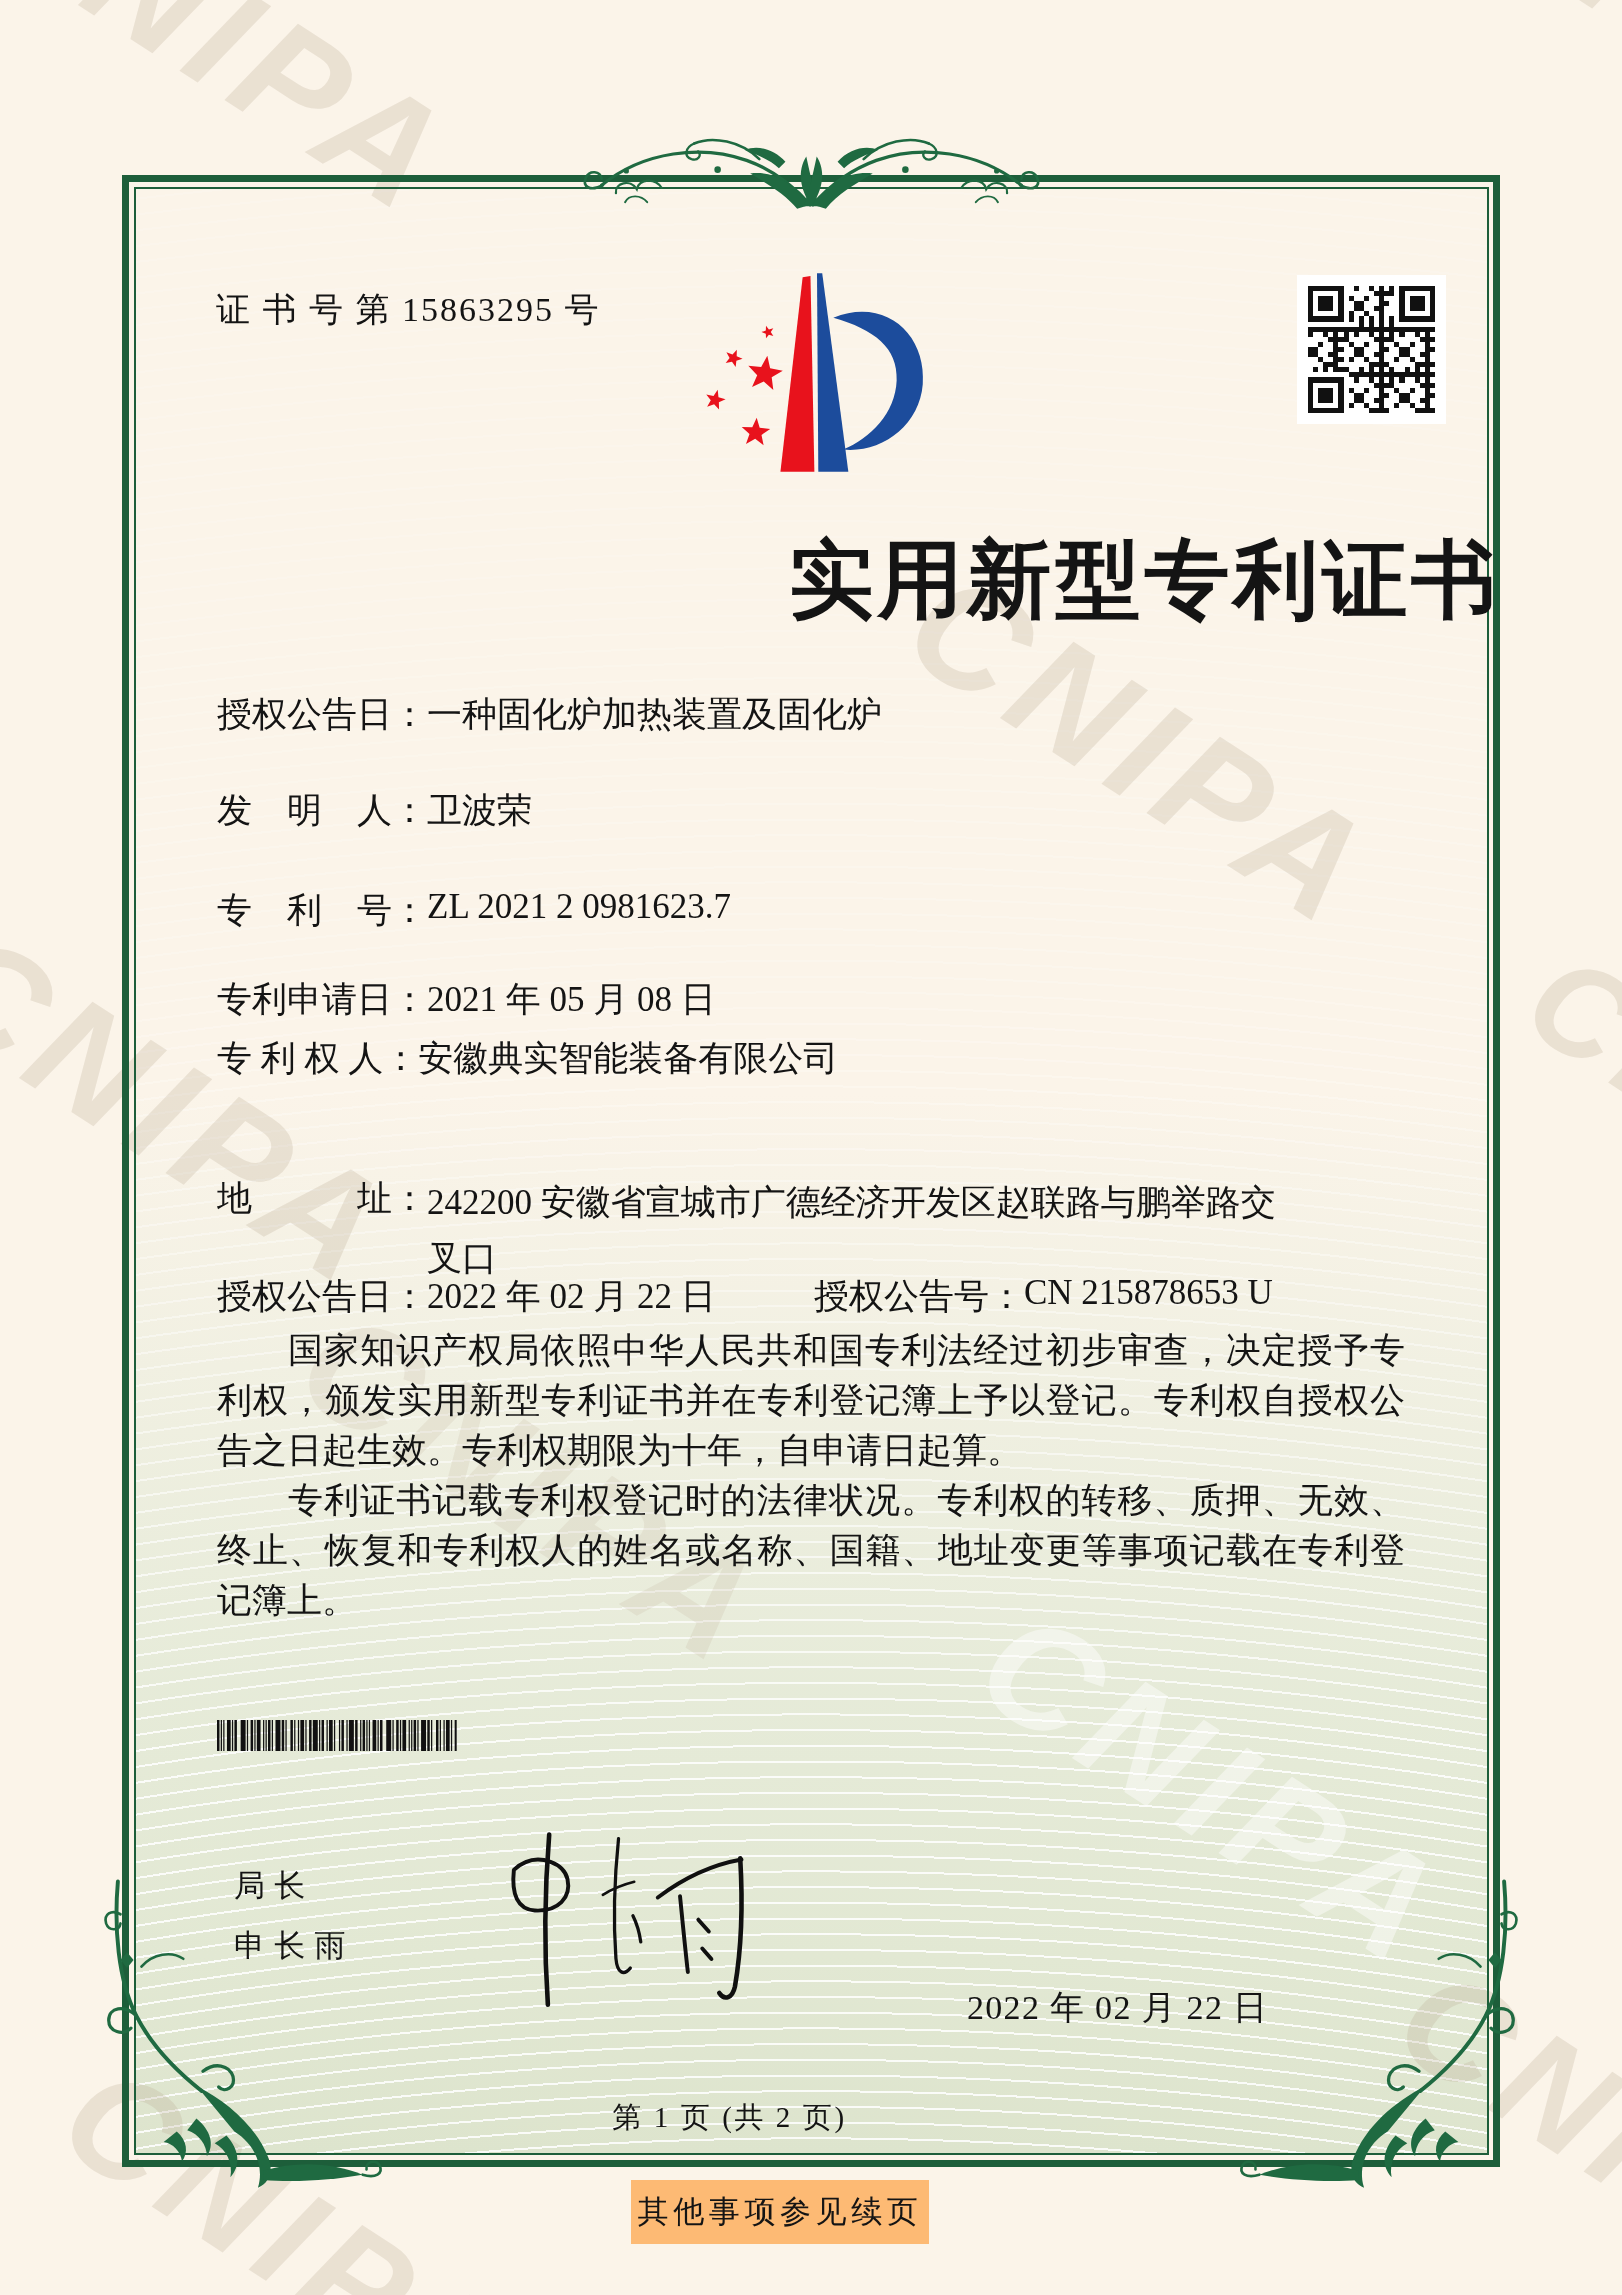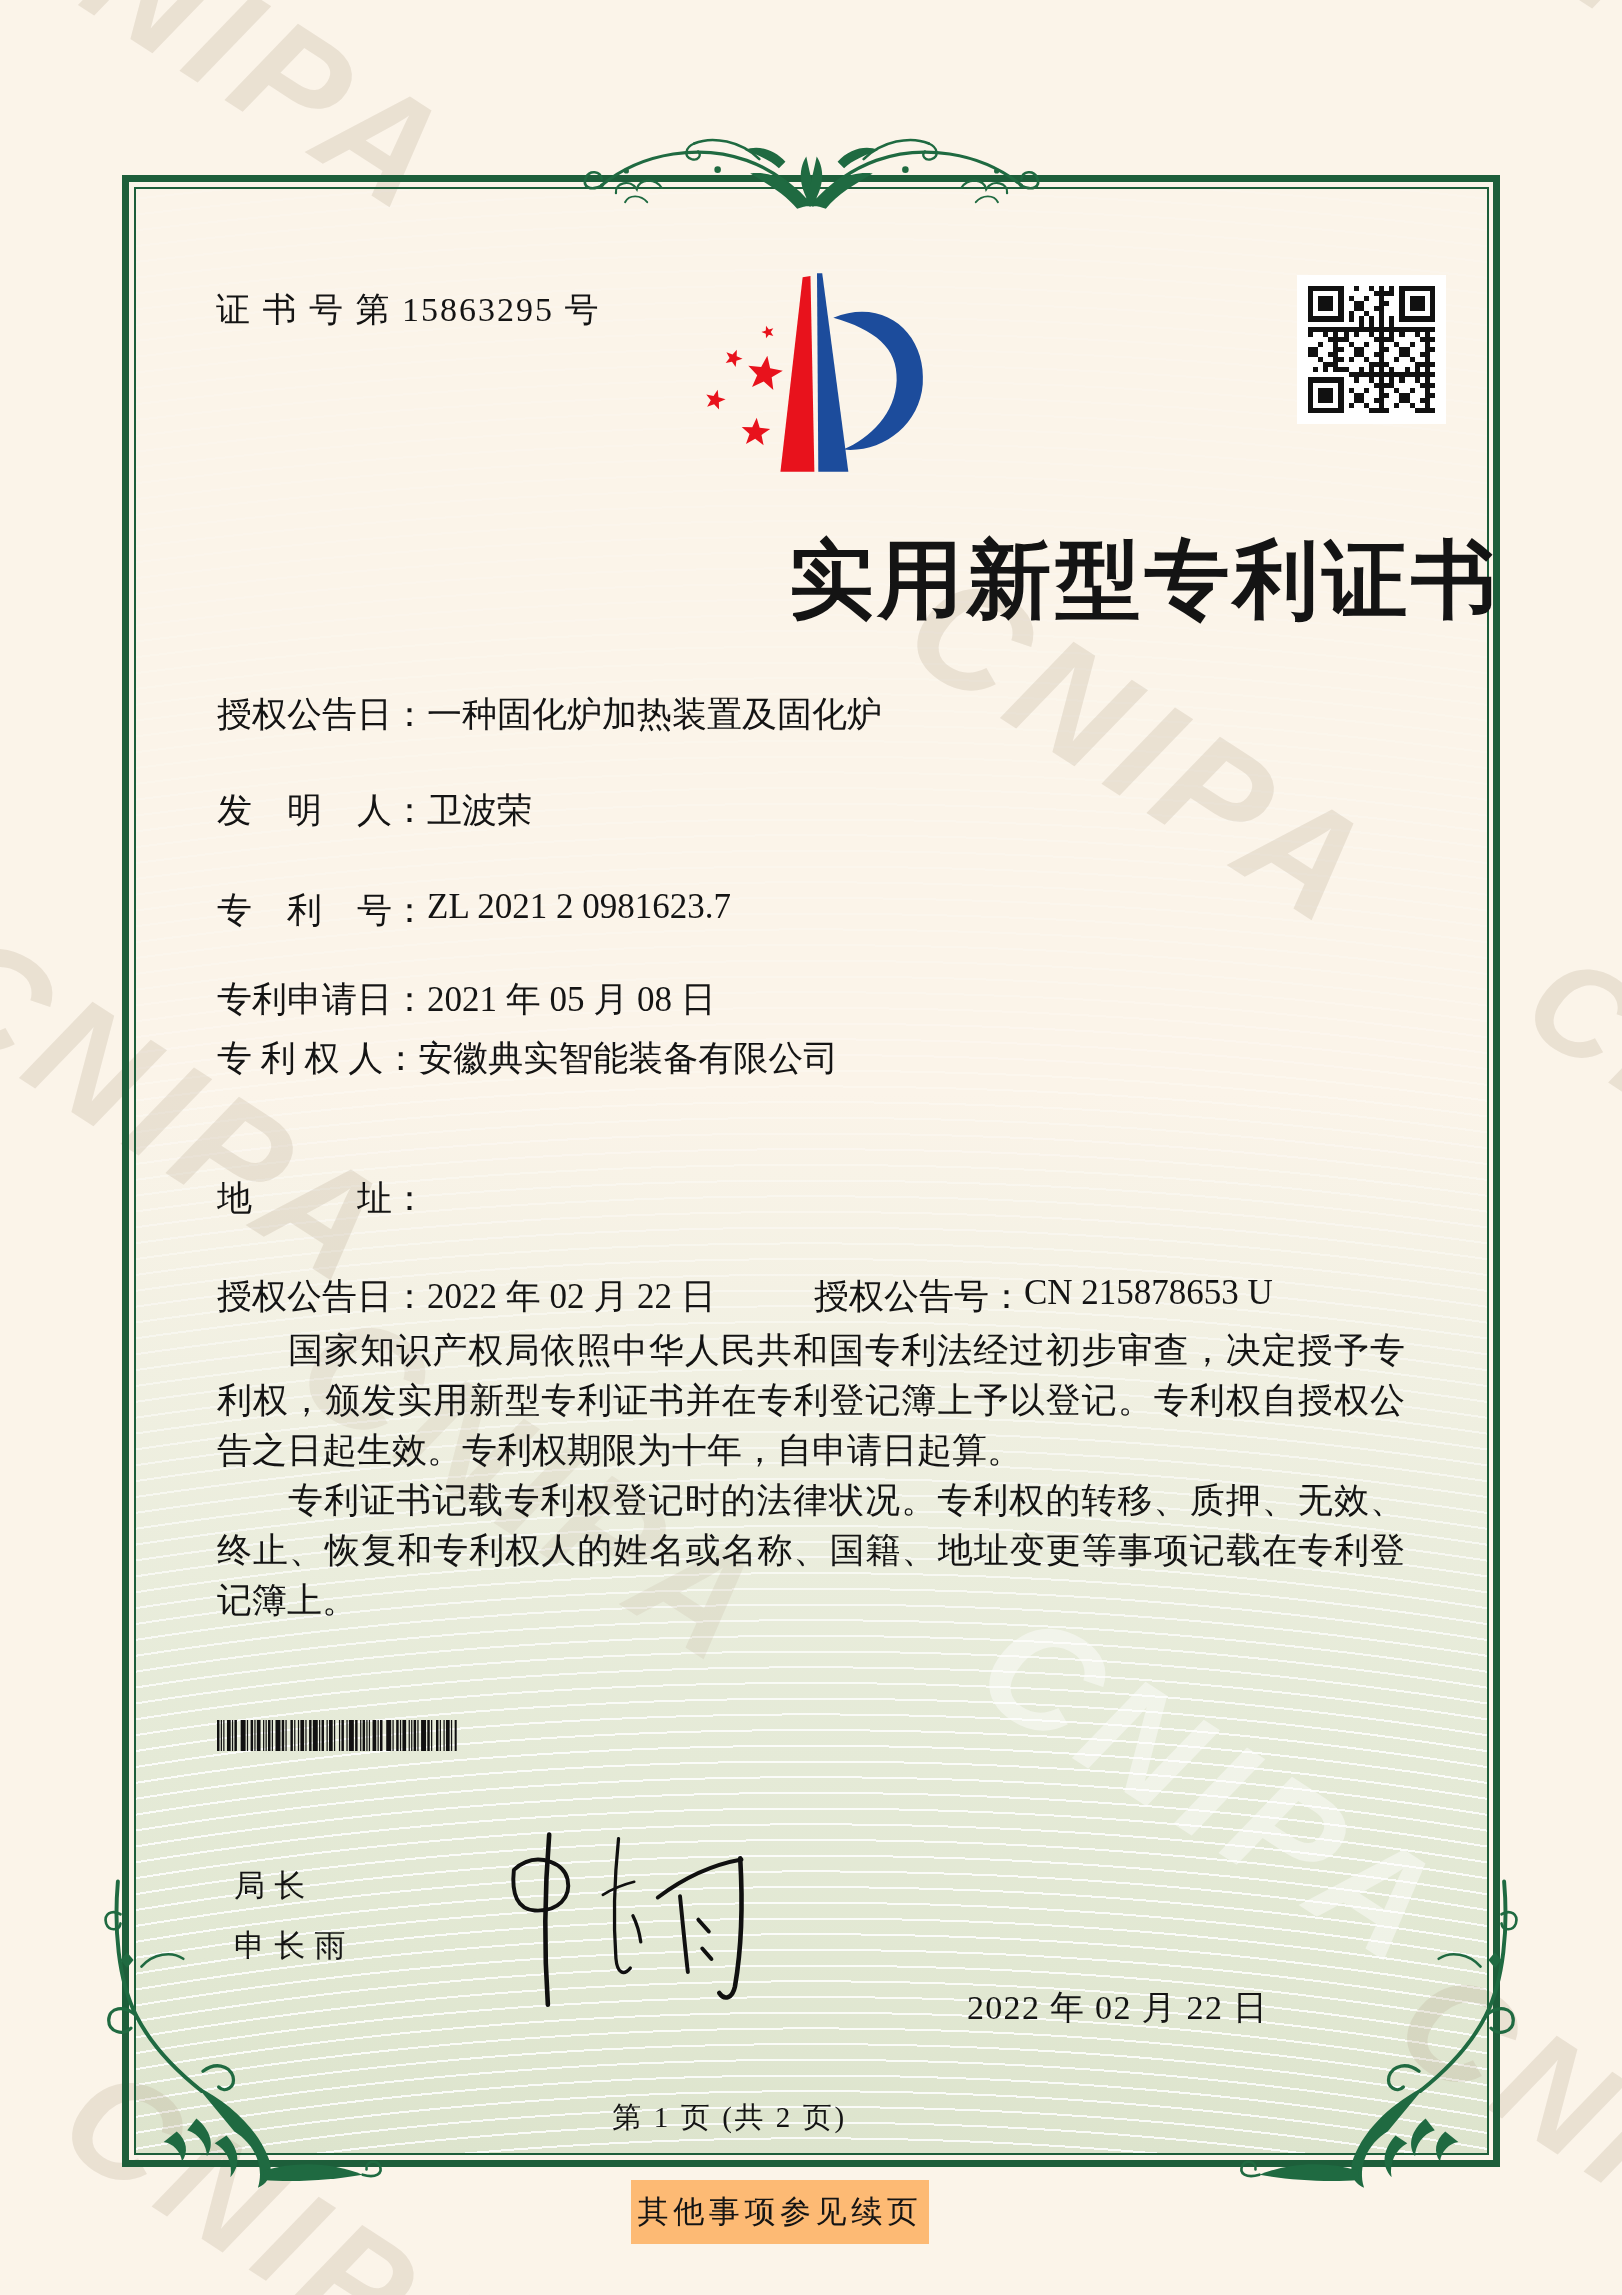--- a/index.html
+++ b/index.html
@@ -501,20 +501,24 @@
       <span>专利申请日：</span>
       <span>2021 年 05 月 08 日</span>
     </div>
     <div class="abs row r4">
       <span>专 利 权 人：</span>
       <span>安徽典实智能装备有限公司</span>
     </div>
 
     <div class="abs row addr">
       <span>地　　　址：</span>
+      <span class="lines">
+        <span>242200 安徽省宣城市广德经济开发区赵联路与鹏举路交</span><br>
+        <span>叉口</span>
+      </span>
     </div>
 
     <div class="abs row grant">
       <span>授权公告日：</span>
       <span>2022 年 02 月 22 日</span>
       <span class="second">
         <span>授权公告号：</span>
         <span>CN 215878653 U</span>
       </span>
     </div>

